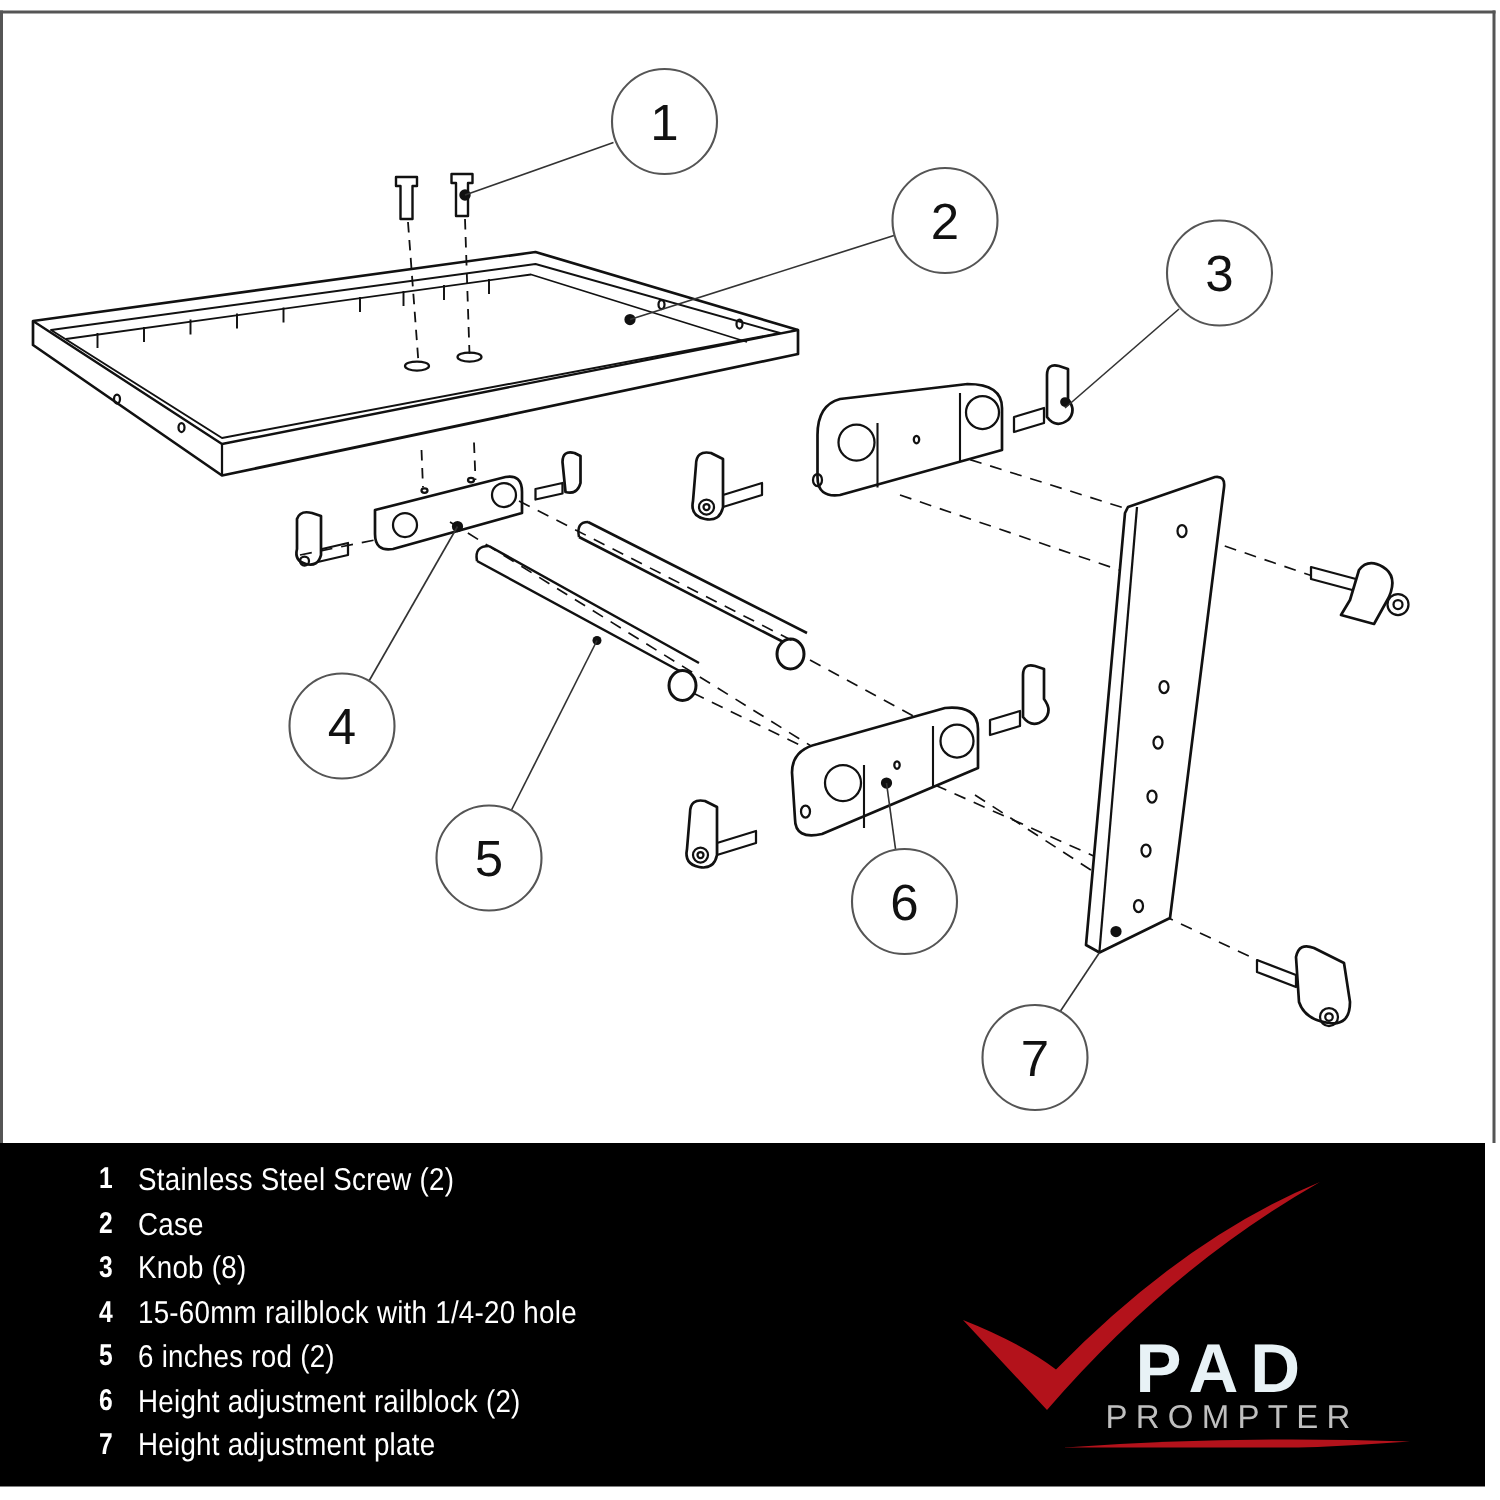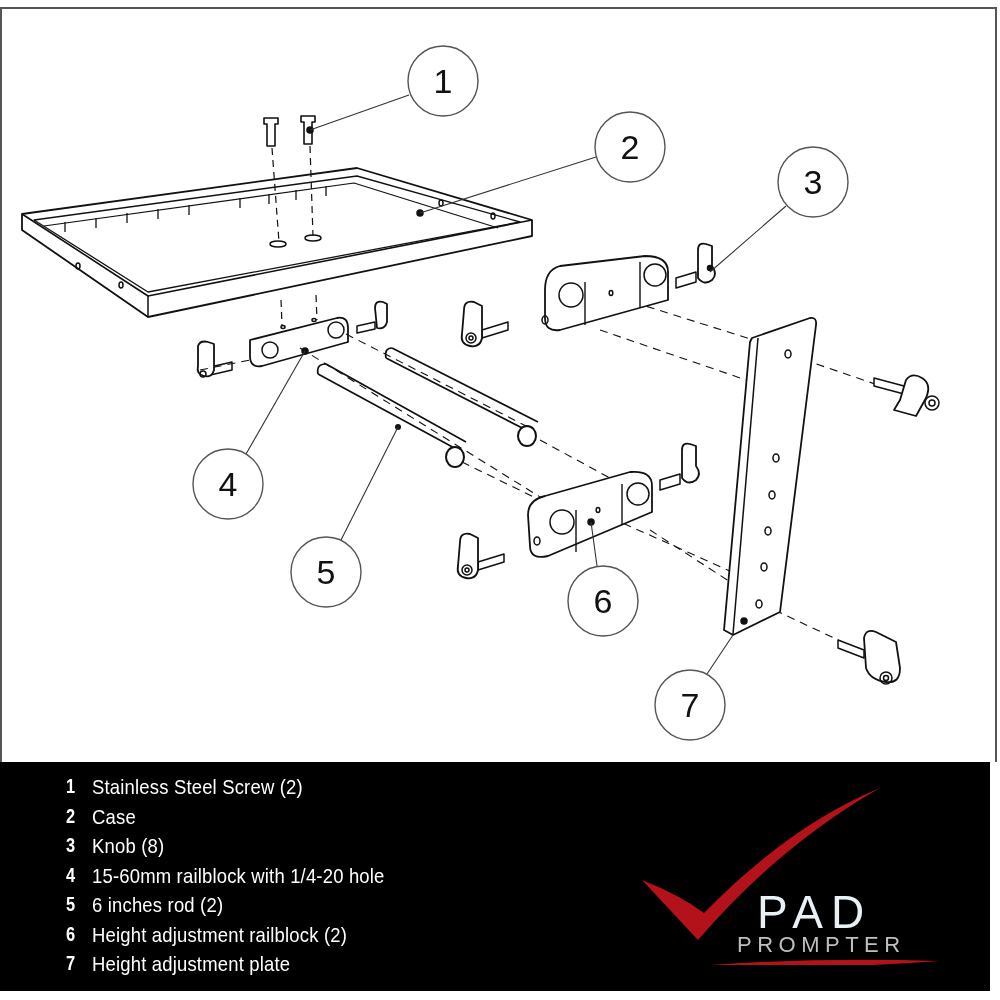--- a/index.html
+++ b/index.html
@@ -5,21 +5,21 @@
     html, body { margin: 0; padding: 0; background: #ffffff; }
     body { width: 1000px; height: 1000px; position: relative; overflow: hidden; font-family: "Liberation Sans", sans-serif; }
     .frame { position: absolute; left: 0; top: 7px; width: 997px; height: 755px; border-top: 2px solid #555; border-right: 2px solid #555; border-left: 2px solid #555; box-sizing: border-box; background: #fff; }
     .diagram { position: absolute; left: 0; top: 0; width: 1000px; height: 762px; }
     .legend-panel { position: absolute; left: 0; top: 762px; width: 990px; height: 229px; background: #000; }
     .legend-list { position: absolute; left: 66px; top: 10px; margin: 0; padding: 0; list-style: none; }
     .legend-item { height: 29.5px; line-height: 29.5px; color: #fff; font-size: 21px; white-space: nowrap; display: flex; align-items: center; }
     .legend-num { display: inline-block; width: 26px; font-weight: bold; font-size: 20px; transform: scaleX(0.82); transform-origin: left center; }
     .legend-text { display: inline-block; transform: scaleX(0.88); transform-origin: left center; letter-spacing: 0.2px; }
     .logo { position: absolute; left: 640px; top: 785px; width: 300px; height: 180px; }
-    .logo-pad { position: absolute; left: 117px; top: 100px; color: #e8f2f6; font-weight: normal; font-size: 46px; letter-spacing: 8px; }
+    .logo-pad { position: absolute; left: 117px; top: 100px; color: #e8f2f6; font-weight: bold; font-size: 46px; letter-spacing: 8px; }
     .logo-prompter { position: absolute; left: 97px; top: 147px; color: #bfbfbf; font-size: 22px; letter-spacing: 5.5px; }
     .callout-label { font-family: "Liberation Sans", sans-serif; font-size: 34px; fill: #111; }
   </style>
 </head>
 <body>
 
 <div class="frame"></div>
 
 <svg class="diagram" viewBox="0 0 1000 762" width="1000" height="762">
   <defs>

